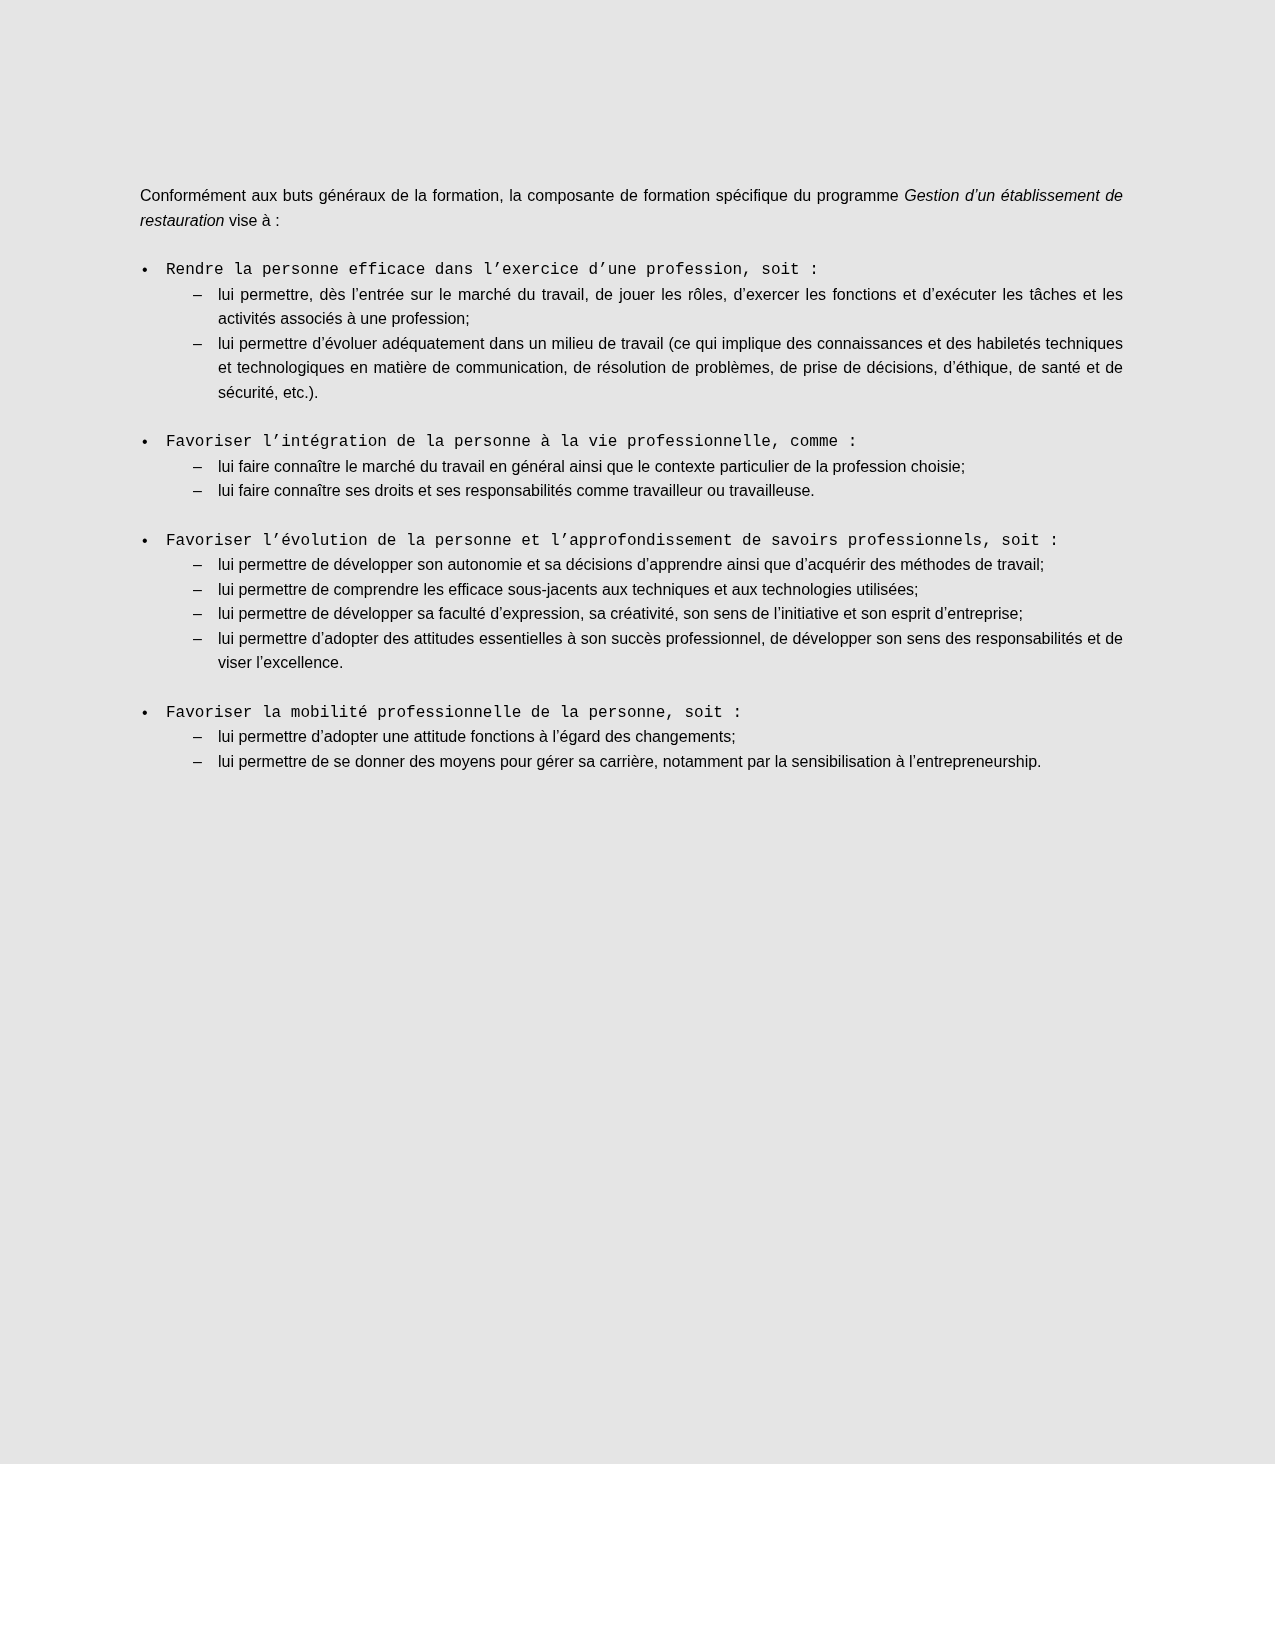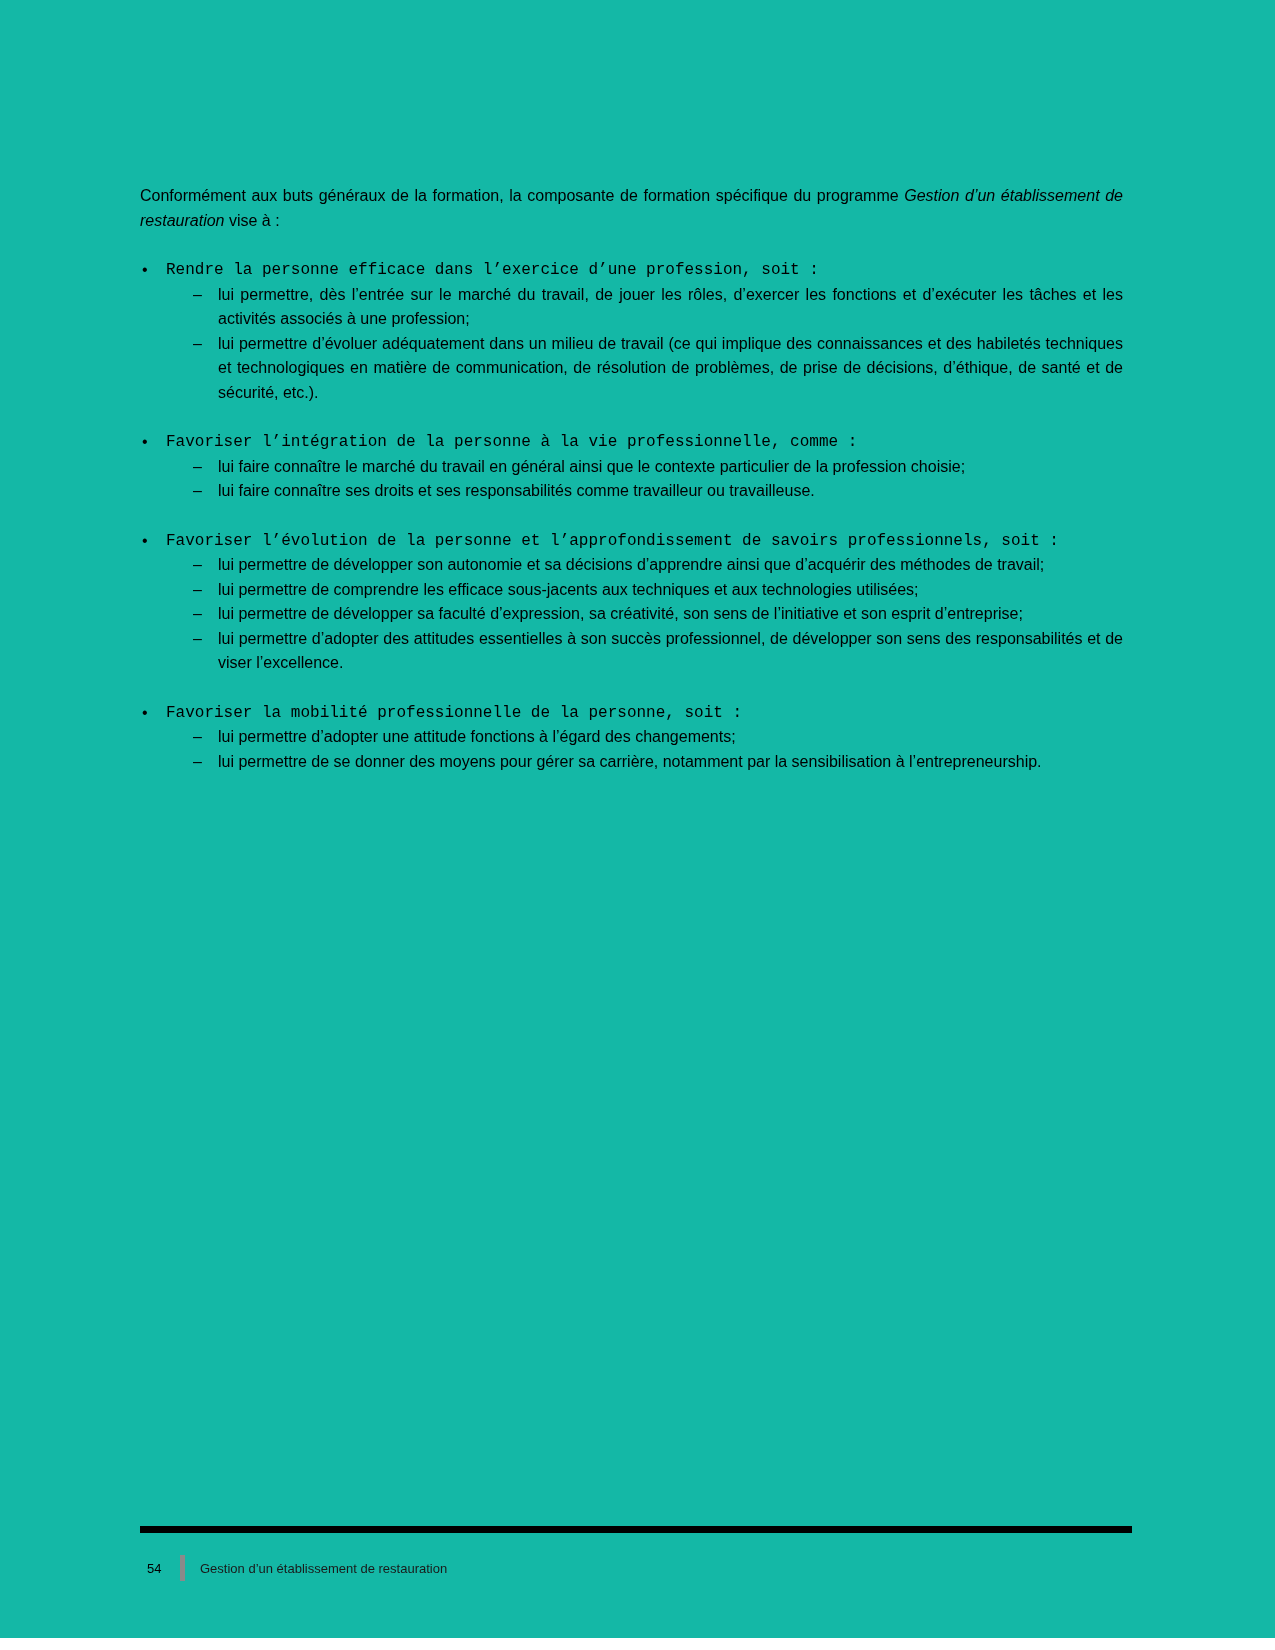--- a/index.html
+++ b/index.html
@@ -1,20 +1,20 @@
 <!DOCTYPE html>
 <html><head>
 <meta charset="utf-8">
 <style>
   html, body { margin: 0; padding: 0; background: #ffffff; }
   .page {
     position: relative;
     width: 1275px;
-    height: 1638px;
-    background: #14b8a6;
+    height: 1464px;
+    background: #e5e5e5;
     color: #000000;
     font-family: "Liberation Sans", sans-serif;
     overflow: hidden;
   }
   .content {
     position: absolute;
     left: 140px;
     top: 168px;
     width: 983px;
     font-size: 16px;

